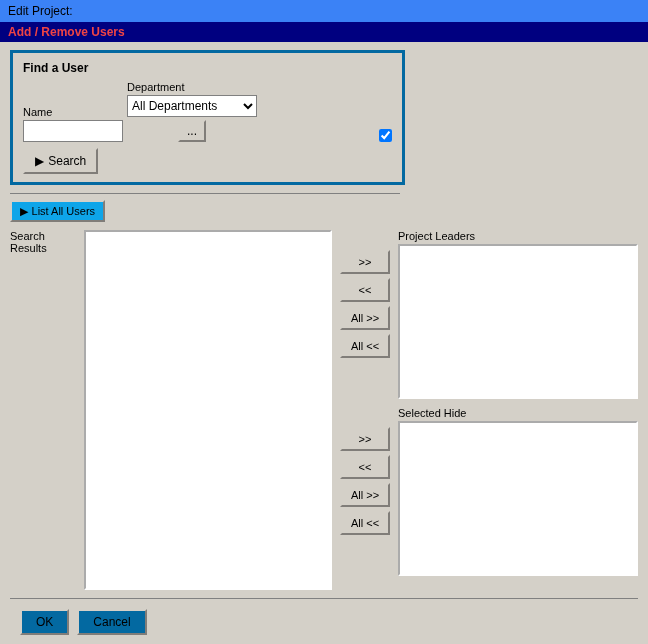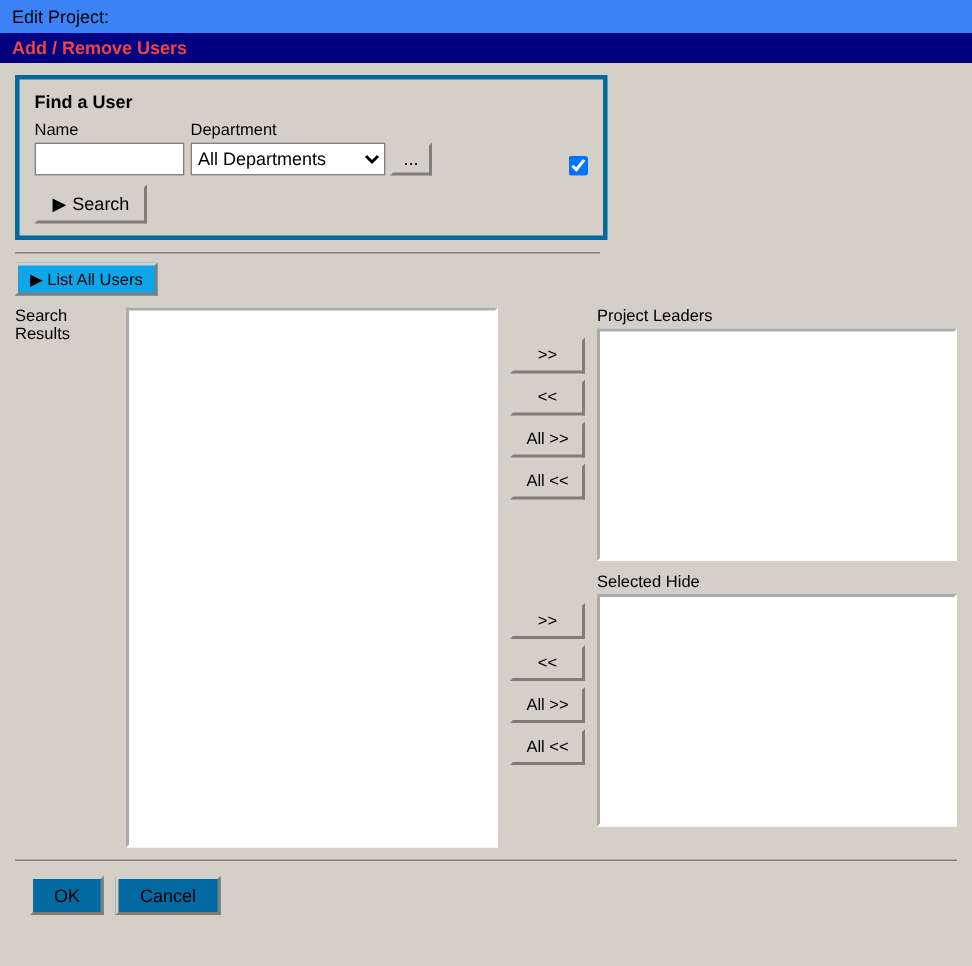--- a/index.html
+++ b/index.html
@@ -201,21 +201,21 @@
     <div class="top-row-form">
       <div style="display:flex; align-items:flex-end; gap:4px;">
 
         <div class="field-group">
           <label class="field-label">Name</label>
           <input type="text" style="width: 100px;">
         </div>
 
         <div class="field-group">
           <label class="field-label">Department</label>
-          <div style="display:flex; align-items:center; gap:3px;">
+          <div style="display:flex; align-items:center; gap:3px;flex-direction:column;">
             <select>
               <option>All Departments</option>
             </select>
             <button class="browse-btn">...</button>
           </div>
         </div>
       </div>
 
       <div class="checkbox-row">
         <input type="checkbox" checked="" style="">

